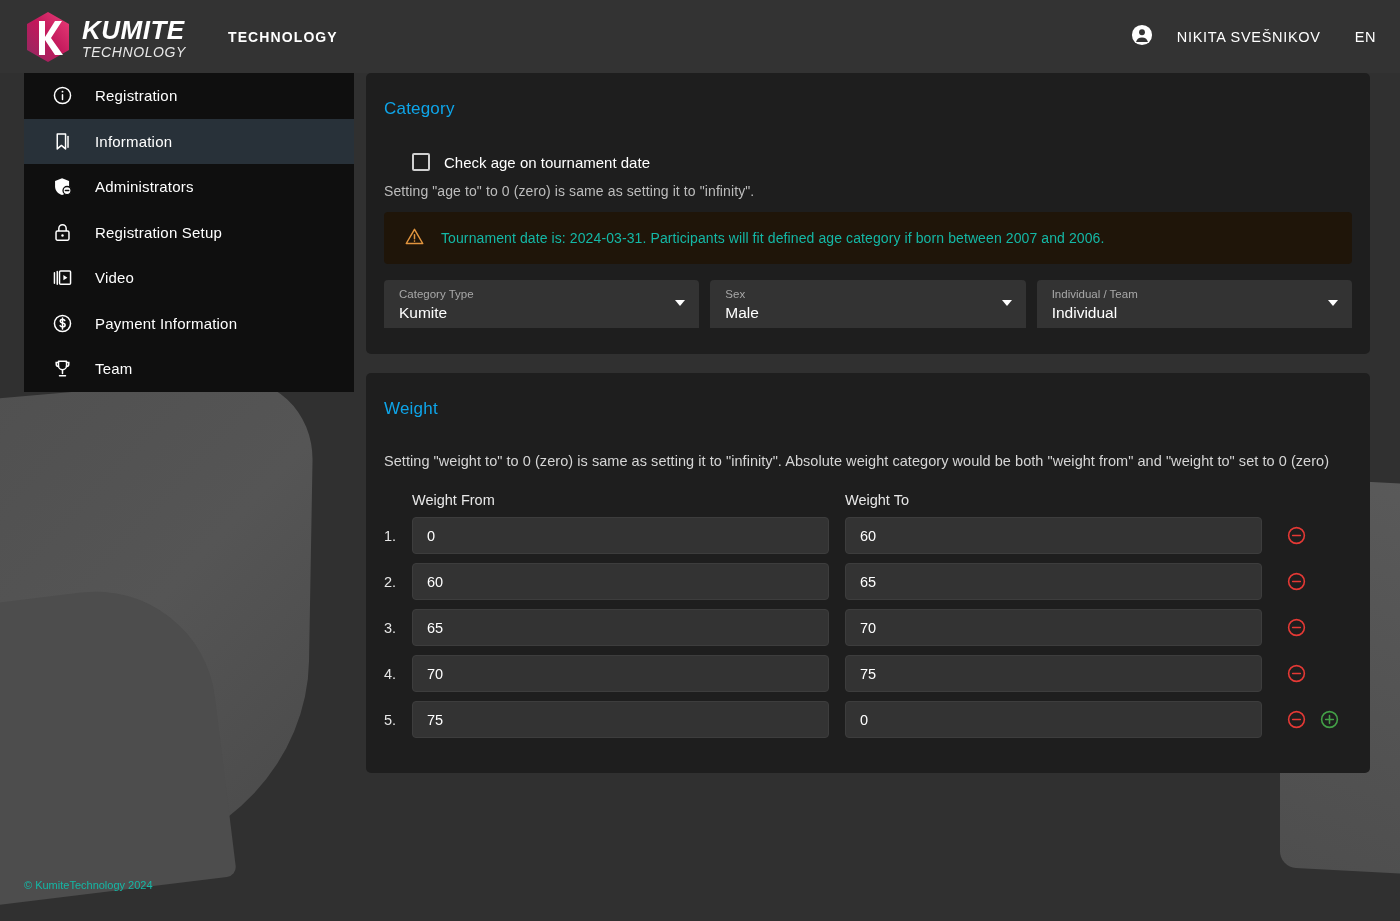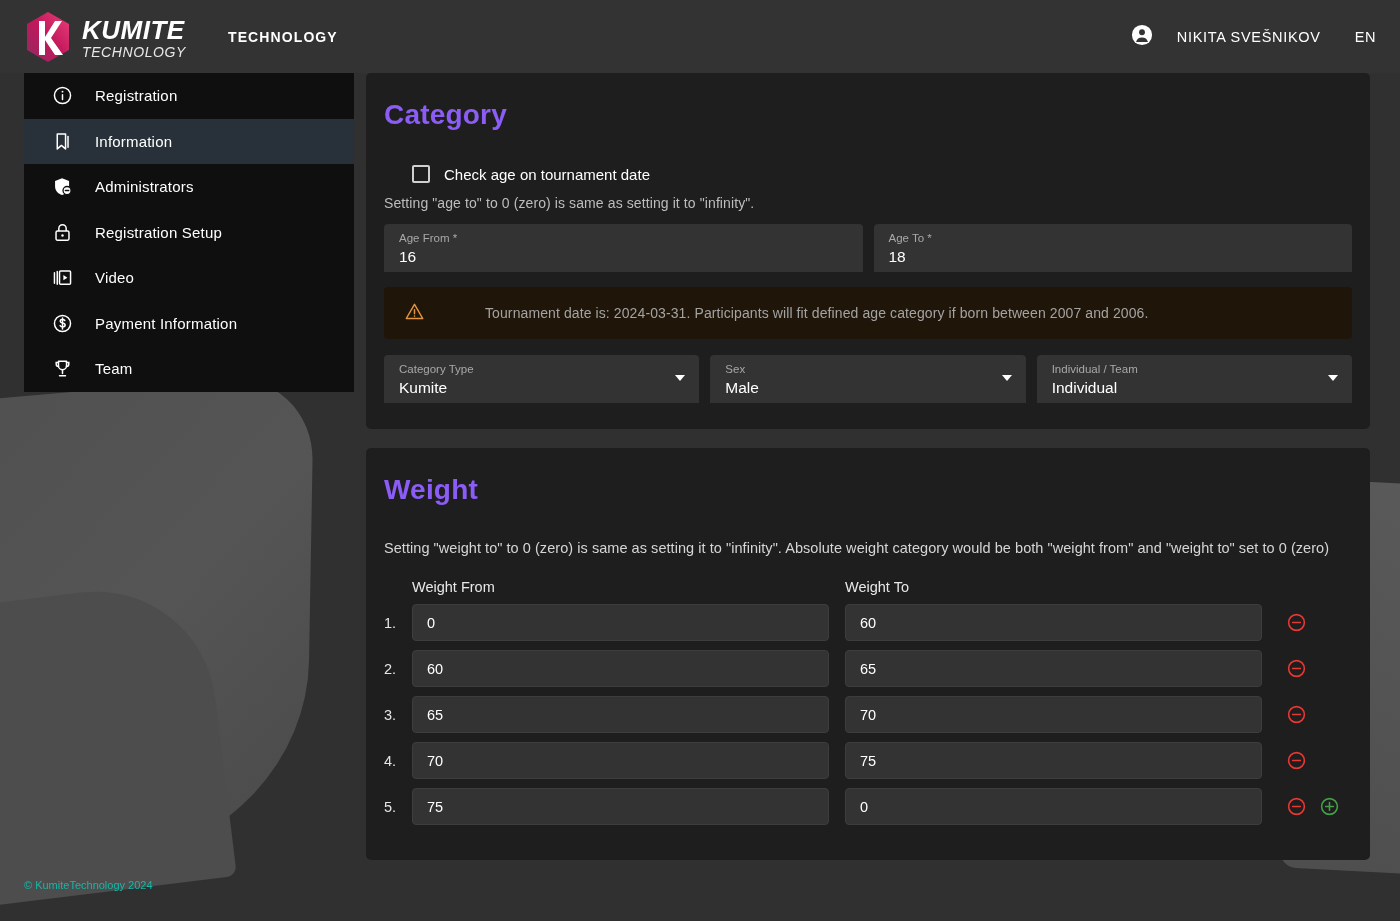--- a/index.html
+++ b/index.html
@@ -174,23 +174,23 @@
     display: flex;
     flex-direction: column;
     gap: 19px;
   }
   .card {
     background: #1e1e1e;
     border-radius: 5px;
     padding: 26px 18px 26px 18px;
   }
   .card-title {
-    font-size: 28px;
-    font-weight: bold;
-    color: #8b5cf6;
+    font-size: 17px;
+    font-weight: normal;
+    color: #0ea5e9;
     padding: 0 0 0 0;
     margin-bottom: 34px;
     letter-spacing: 0.2px;
   }
 
   
   .cb-row {
     display: flex;
     align-items: center;
     gap: 14px;
@@ -261,23 +261,22 @@
     border-radius: 4px;
     height: 52px;
     display: flex;
     align-items: center;
     gap: 16px;
     padding: 0 20px;
     margin: 7px 0 16px 0;
   }
   .warn-text {
     font-size: 14px;
-    color: #a3a3a3;
+    color: #14b8a6;
     letter-spacing: 0.1px;
-    margin-left: 44px;
   }
 
   
   .w-hint {
     font-size: 14.5px;
     color: #d6d6d6;
     margin-bottom: 22px;
     letter-spacing: 0.05px;
   }
   .w-head {
@@ -486,30 +485,20 @@
     <div class="card">
       <div class="card-title">Category</div>
 
       <div class="cb-row">
         <span class="cb-box"></span>
         <span class="cb-label">Check age on tournament date</span>
       </div>
 
       <div class="hint">Setting "age to" to 0 (zero) is same as setting it to "infinity".</div>
 
-      <div class="field-row">
-        <div class="ffield">
-          <span class="ffield-label">Age From *</span>
-          <span class="ffield-value">16</span>
-        </div>
-        <div class="ffield">
-          <span class="ffield-label">Age To *</span>
-          <span class="ffield-value">18</span>
-        </div>
-      </div>
 
       <div class="warn">
         <span>
           <svg width="21" height="21" viewBox="0 0 24 24" fill="none" stroke="#e2953f" stroke-width="1.7">
             <path d="M12 3.8 21.4 20H2.6z" stroke-linejoin="round"></path>
             <line x1="12" y1="10" x2="12" y2="14.6" stroke-linecap="round"></line>
             <circle cx="12" cy="17.2" r="0.95" fill="#e2953f" stroke="none"></circle>
           </svg>
         </span>
         <span class="warn-text">Tournament date is: 2024-03-31. Participants will fit defined age category if born between 2007 and 2006.</span>

